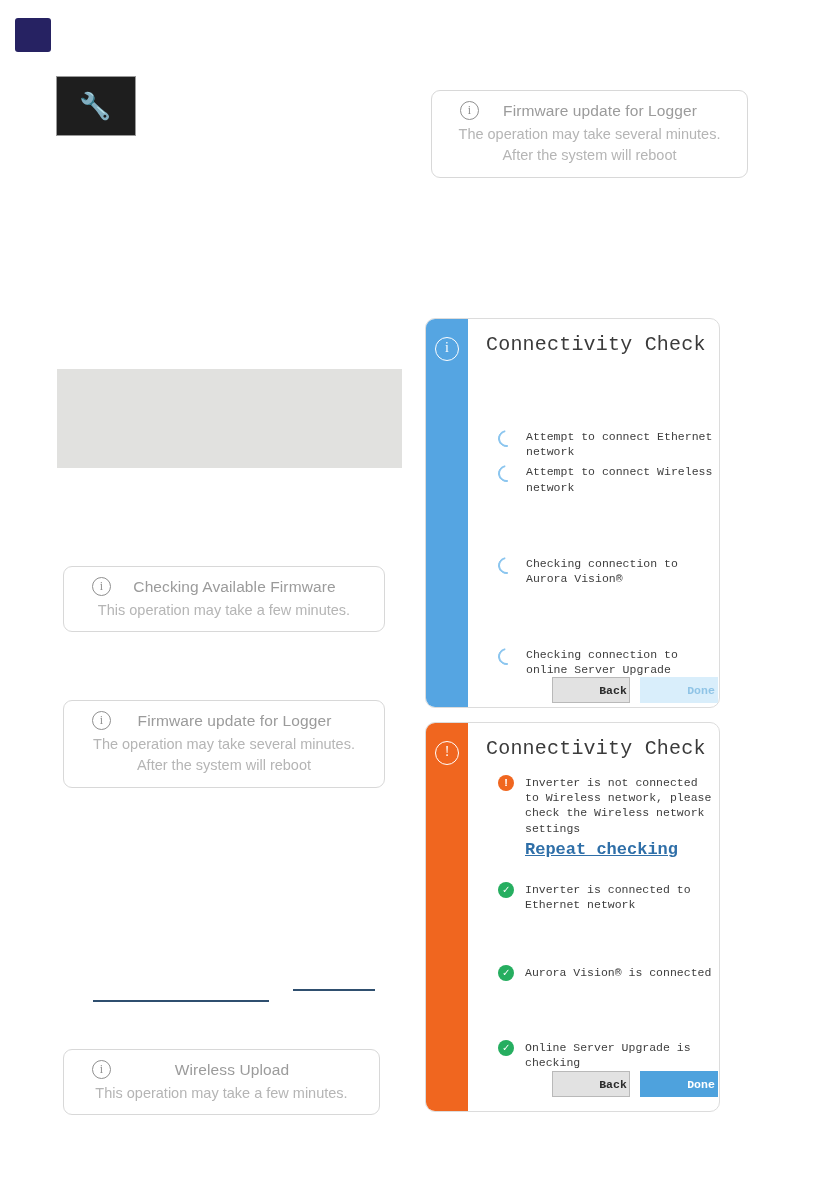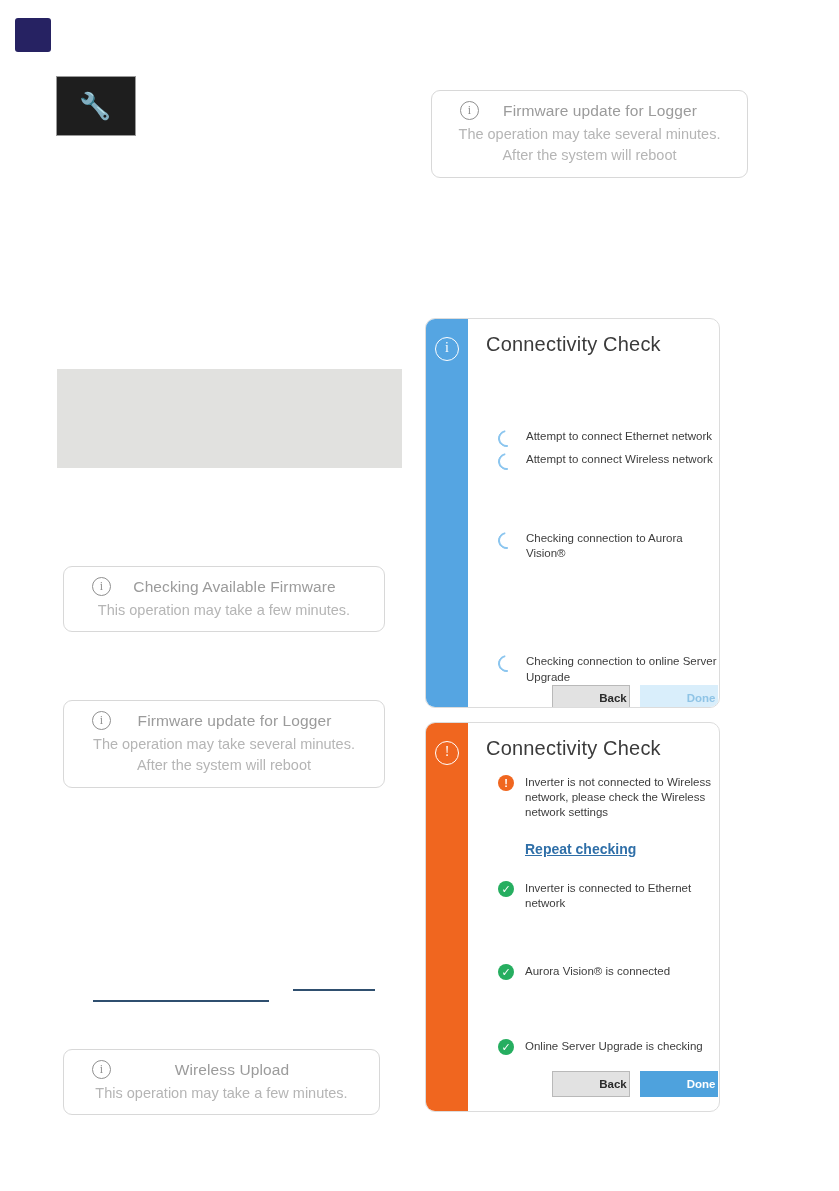--- a/index.html
+++ b/index.html
@@ -102,21 +102,21 @@
   .rail-icon{
     width:22px;height:22px;border-radius:50%;
     border:1.6px solid #ffffff;color:#ffffff;
     font-size:14px;line-height:20px;text-align:center;
     font-family:"Liberation Serif","DejaVu Serif",serif;
   }
   .conn-main{
     flex:1;
     position:relative;
     padding:14px 16px 0 18px;
-    display:flex;flex-direction:column;
+    display:flex;flex-direction:column;font-family:Liberation Mono, monospace;
   }
   .conn-title{
     font-size:20px;
     color:#3b3b3b;
     font-weight:400;
     letter-spacing:.2px;
     margin-bottom:10px;
   }
   .conn-list{flex:1;}
   .conn-row{
@@ -141,24 +141,24 @@
     flex:0 0 16px;width:16px;height:16px;border-radius:50%;
     color:#ffffff;font-size:11px;line-height:16px;
     text-align:center;font-weight:bold;
     margin-top:1px;
   }
   .badge.ok{background:#26ae60;}
   .badge.warn{background:#f0661f;}
   .repeat-link{
     display:inline-block;
     color:#2f6fa8;
-    font-size:14px;
+    font-size:17px;
     text-decoration:underline;
     font-weight:bold;
-    margin-top:20px;
+    margin-top:4px;
   }
   .conn-actions{
     display:flex;gap:10px;
     padding:0 0 14px 66px;
   }
   .btn{
     box-sizing:border-box;
     width:78px;height:26px;
     font-size:11.5px;font-weight:bold;
     display:flex;align-items:center;justify-content:center;
@@ -171,21 +171,21 @@
   .btn-done-active{background:#4ea2dd;color:#ffffff;border-color:#4ea2dd;}
 
   #conn-blue  {left:425px;top:318px;width:295px;height:390px;}
   #conn-orange{left:425px;top:722px;width:295px;height:390px;}
 
   
   #conn-blue .conn-row{margin-bottom:0;}
   #conn-blue .r0{margin-top:4px;}
   #conn-blue .r1{margin-top:62px;}
   #conn-blue .r2{margin-top:60px;}
-  #conn-blue .r3{margin-top:92px;}
+  #conn-blue .r3{margin-top:60px;}
 
   #conn-orange .o0{margin-top:4px;}
   #conn-orange .o1{margin-top:22px;}
   #conn-orange .o2{margin-top:52px;}
   #conn-orange .o3{margin-top:58px;}
 </style>
 </head>
 <body>
 
 <div class="abs" id="navy-square"></div>

